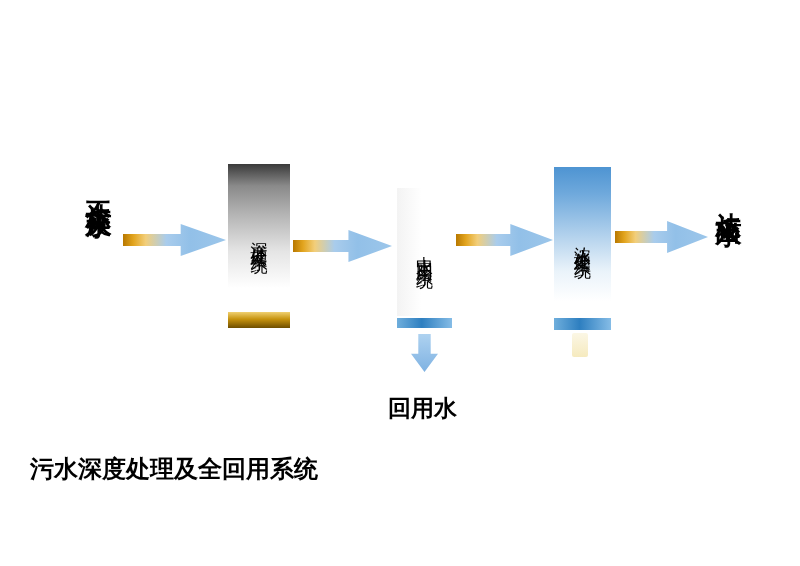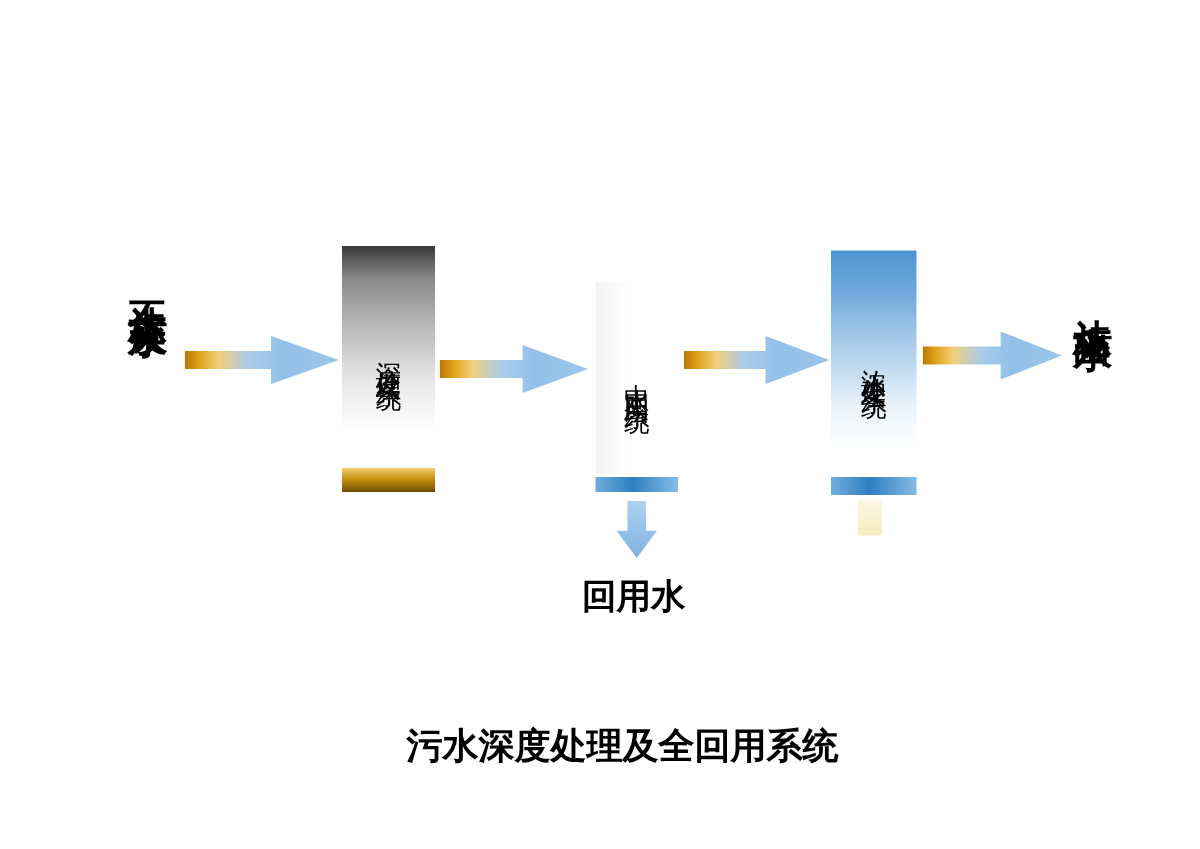--- a/index.html
+++ b/index.html
@@ -70,25 +70,23 @@
     position: absolute;
     font-weight: bold;
     font-size: 23px;
     color: #000000;
   }
   .caption {
     position: absolute;
     left: 30px;
     right: 0;
     top: 453px;
-    text-align: center;
     font-weight: bold;
     font-size: 24px;
     color: #000000;
-    margin-top: 28px;
   }
   .faint-mark {
     position: absolute;
     background: linear-gradient(180deg, #f8f0d0 0%, #eed98a 100%);
     opacity: 0.55;
     border-radius: 2px;
   }
 </style>
 </head>
 <body>
@@ -119,17 +117,17 @@
   <div class="blue-bar" style="left: 554px; top: 318px; width: 57px; height: 12px;"></div>
 
   <div class="faint-mark" style="left: 572px; top: 333px; width: 16px; height: 24px;"></div>
 
   <div class="h-arrow" style="left: 615px; top: 221px; width: 93px; height: 32px;"></div>
 
   <div class="v-label" style="left: 716px; top: 192px;">达标出水</div>
 
   <div class="d-arrow" style="left: 411px; top: 334px; width: 27px; height: 38px;"></div>
 
-  <div class="reuse-label" style="left: 388px; top: 382px;">回用水</div>
+  <div class="reuse-label" style="left: 388px; top: 393px;">回用水</div>
 
   <div class="caption">污水深度处理及全回用系统</div>
 
 </div>
 
 </body></html>

